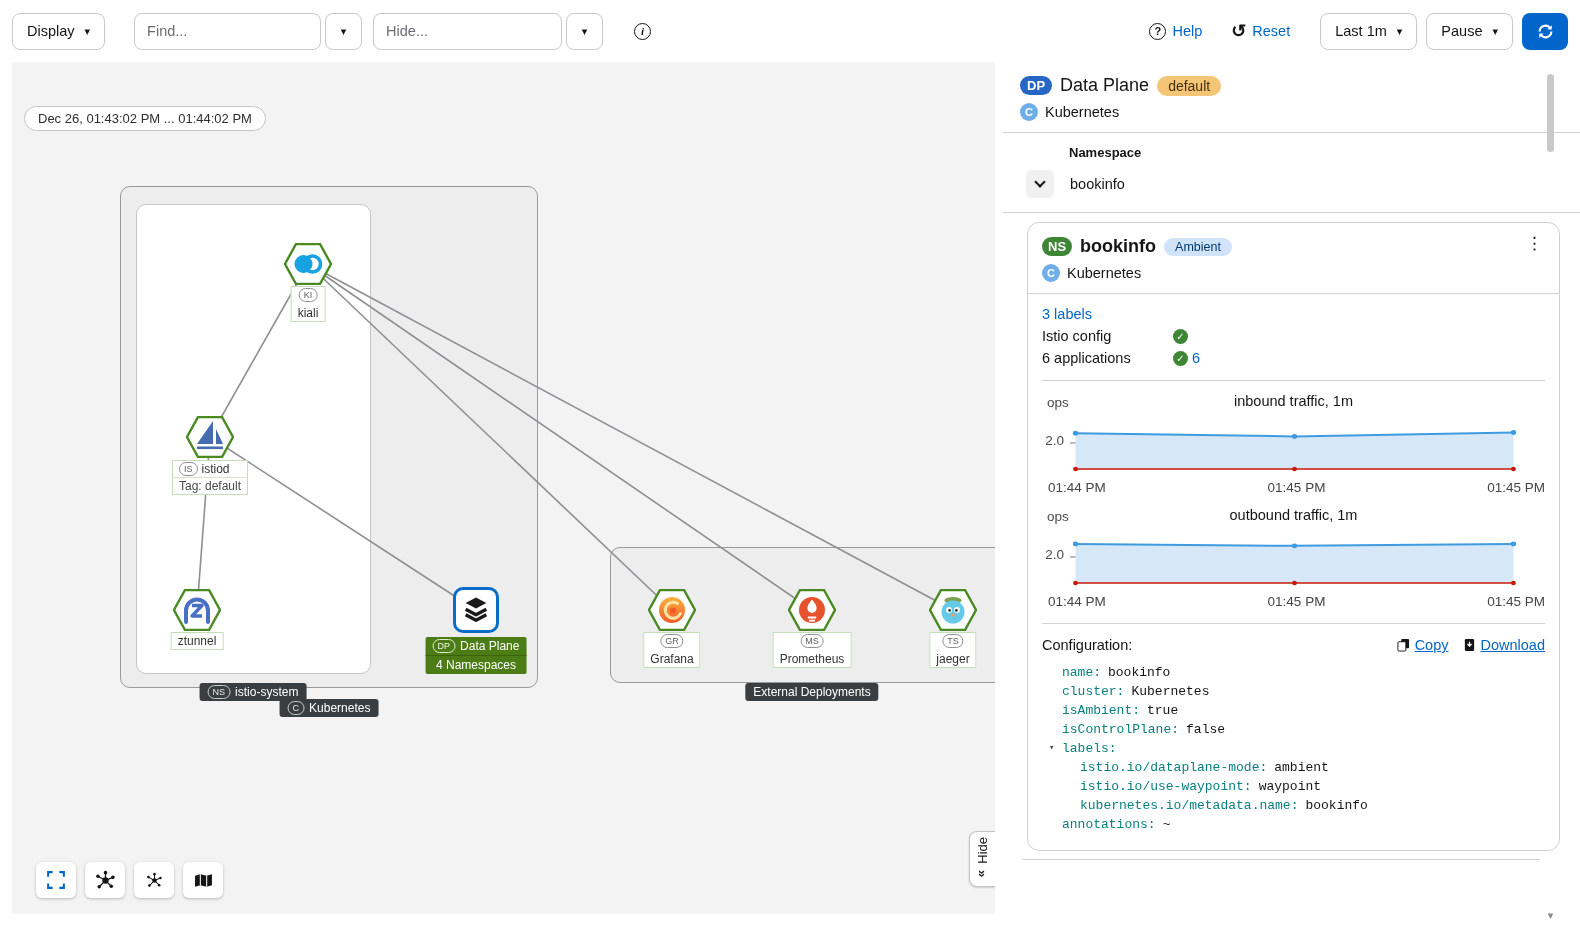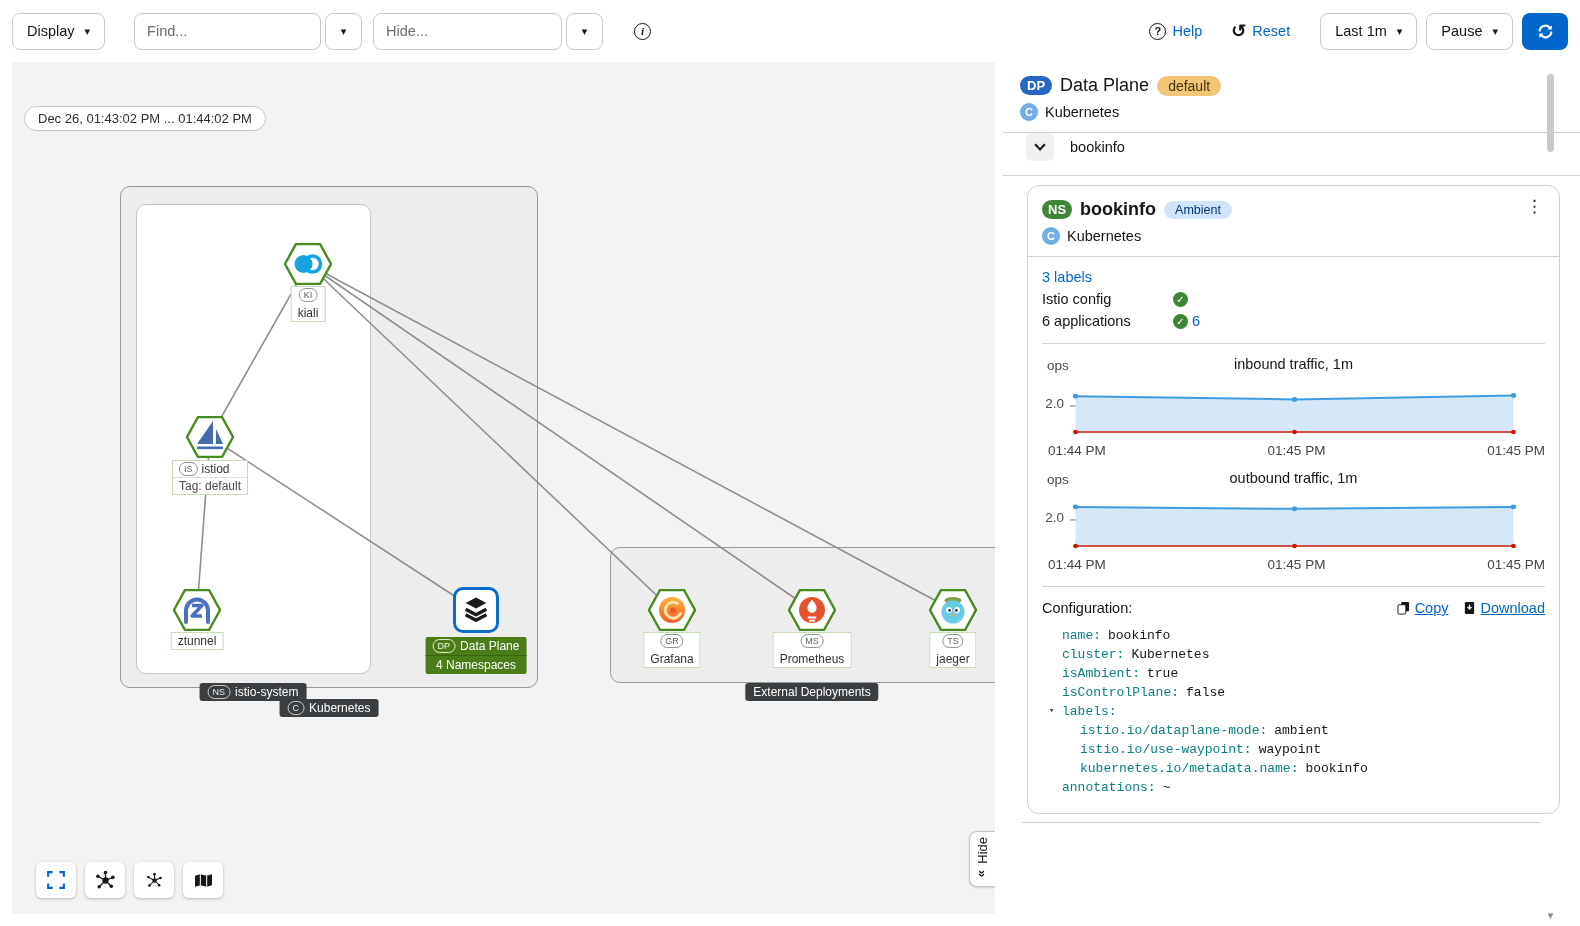--- a/index.html
+++ b/index.html
@@ -348,20 +348,21 @@
         <span class="badge-dp">DP</span>
         <span class="sp-title">Data Plane</span>
         <span class="badge-default">default</span>
       </div>
       <div class="cluster-row">
         <span class="badge-c">C</span>
         <span>Kubernetes</span>
       </div>
     </div>
 
+    <div class="ns-header">Namespace</div>
     <div class="ns-row">
       <button class="expander">
         <span class="chev down"></span>
       </button>
       <span class="ns-row-label">bookinfo</span>
     </div>
 
     <div class="card">
       <div class="card-header">
         <div class="card-title-row">

